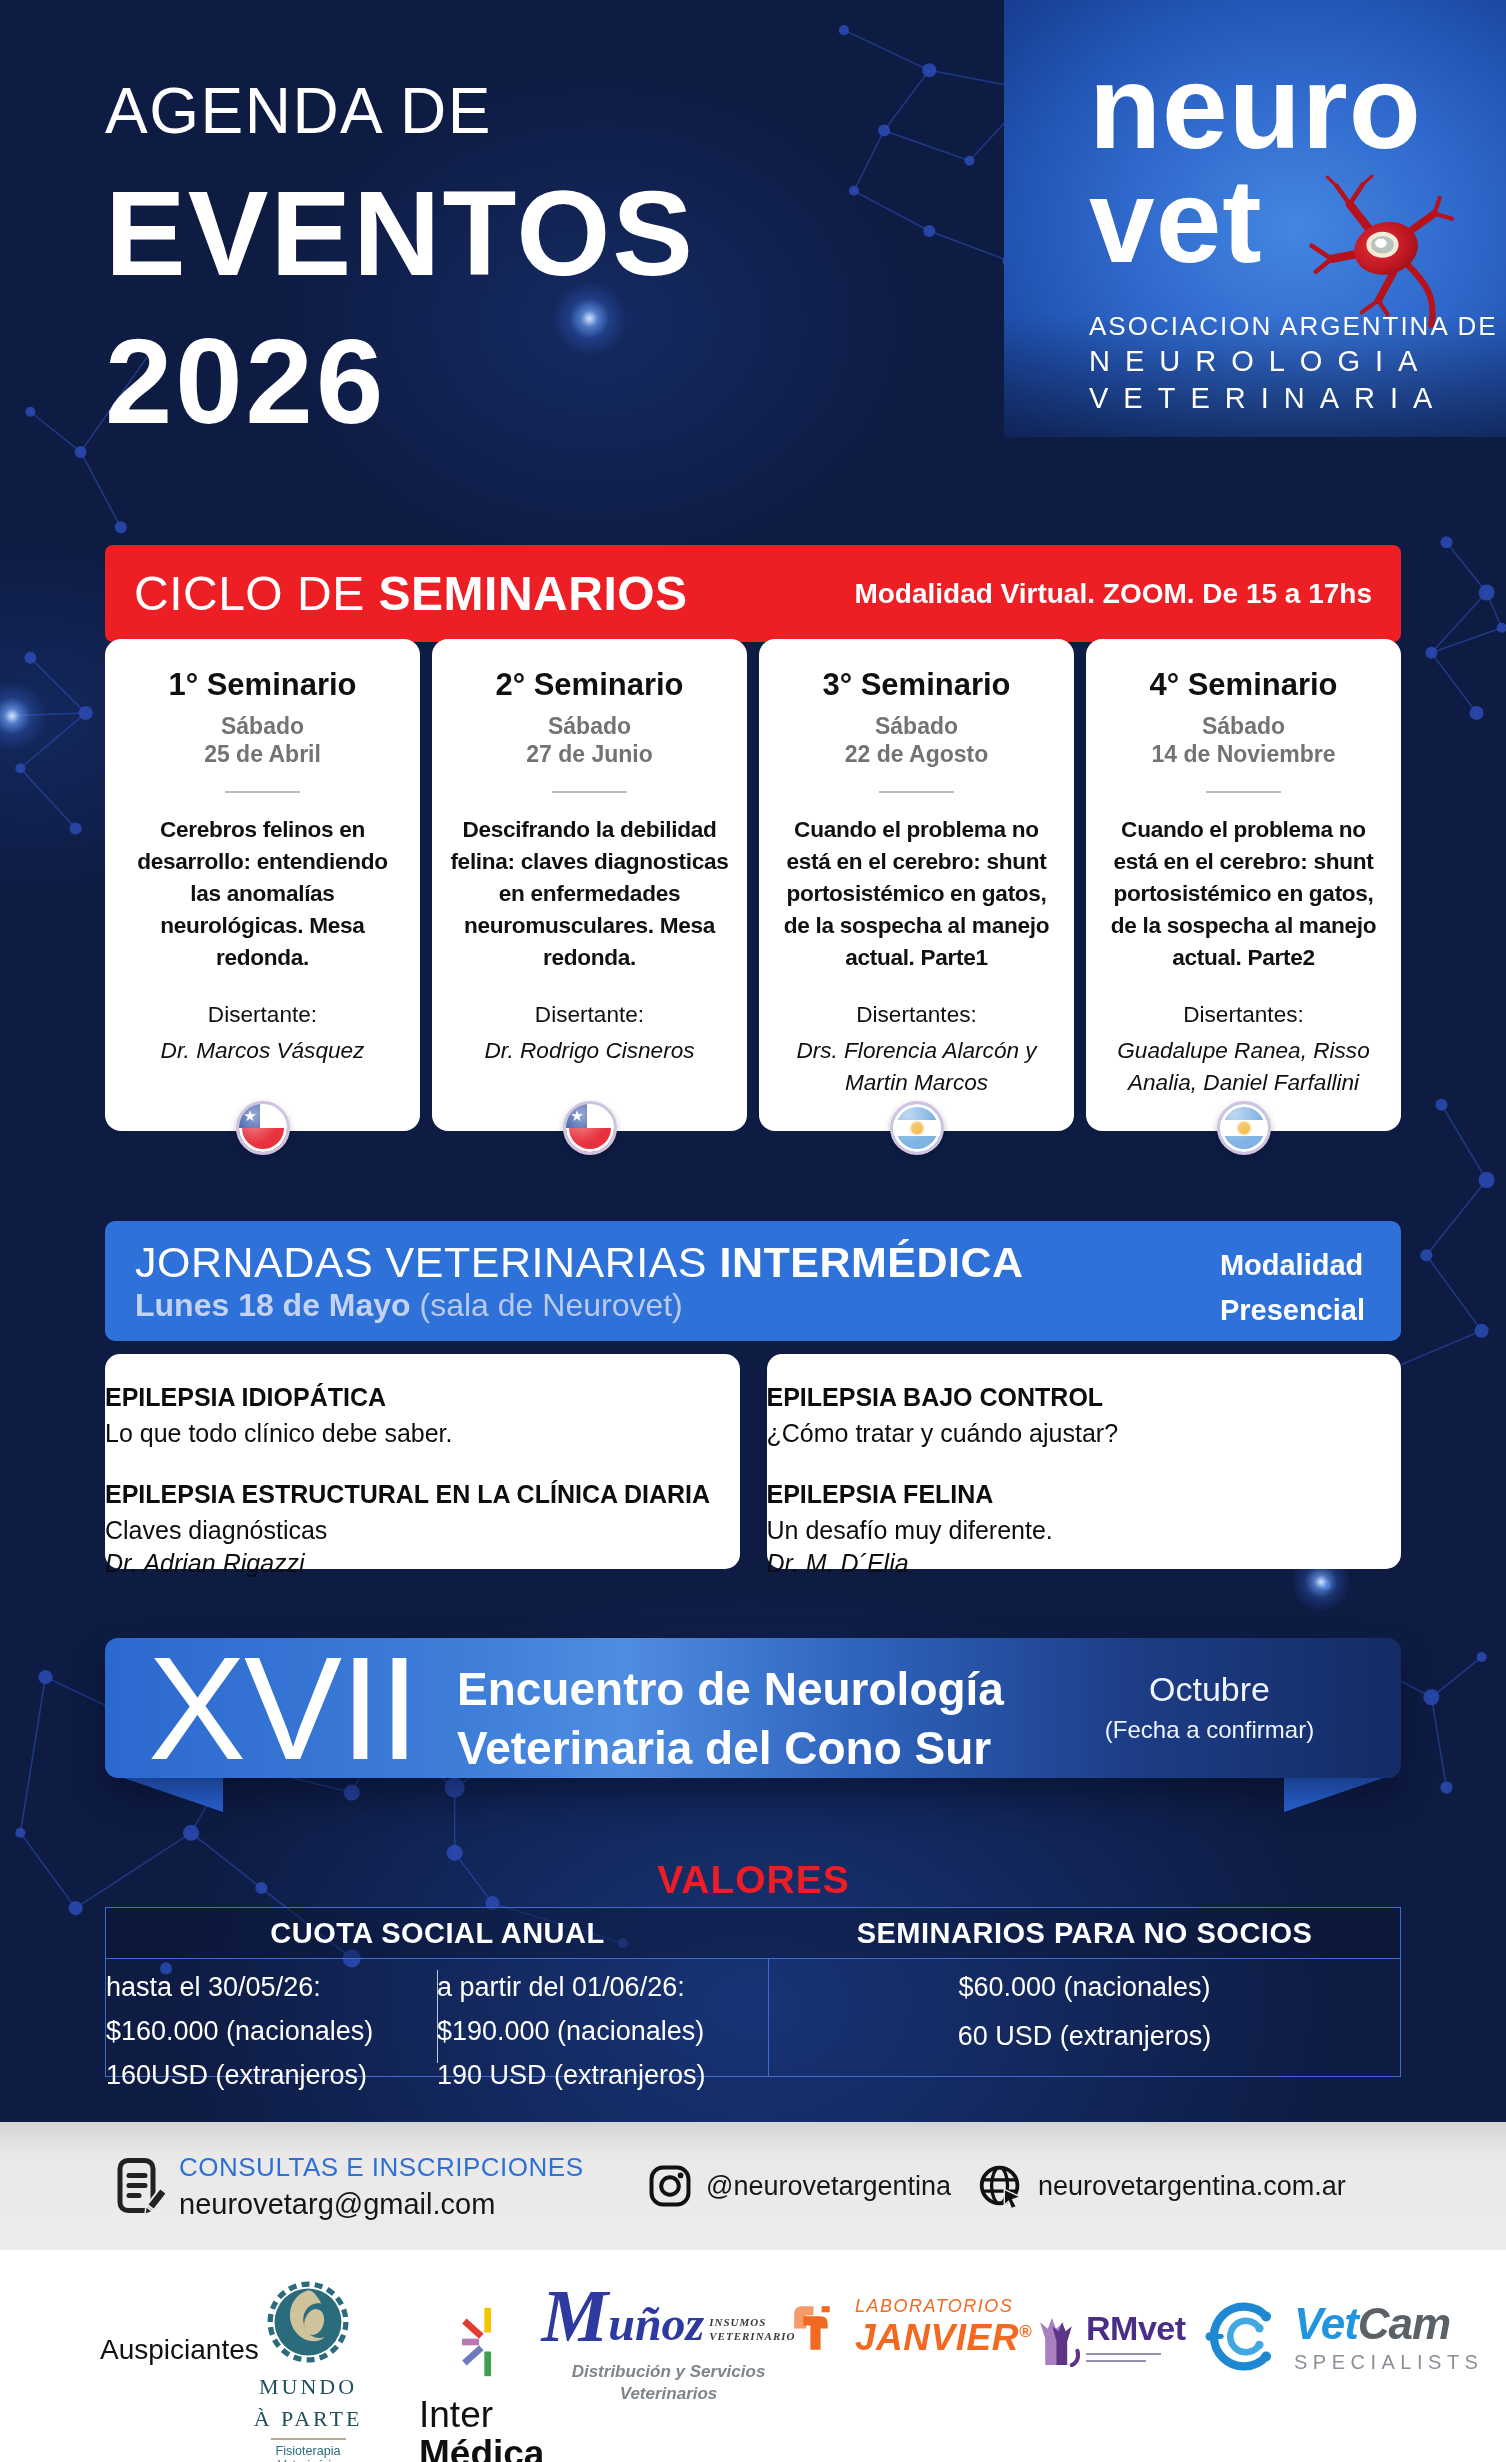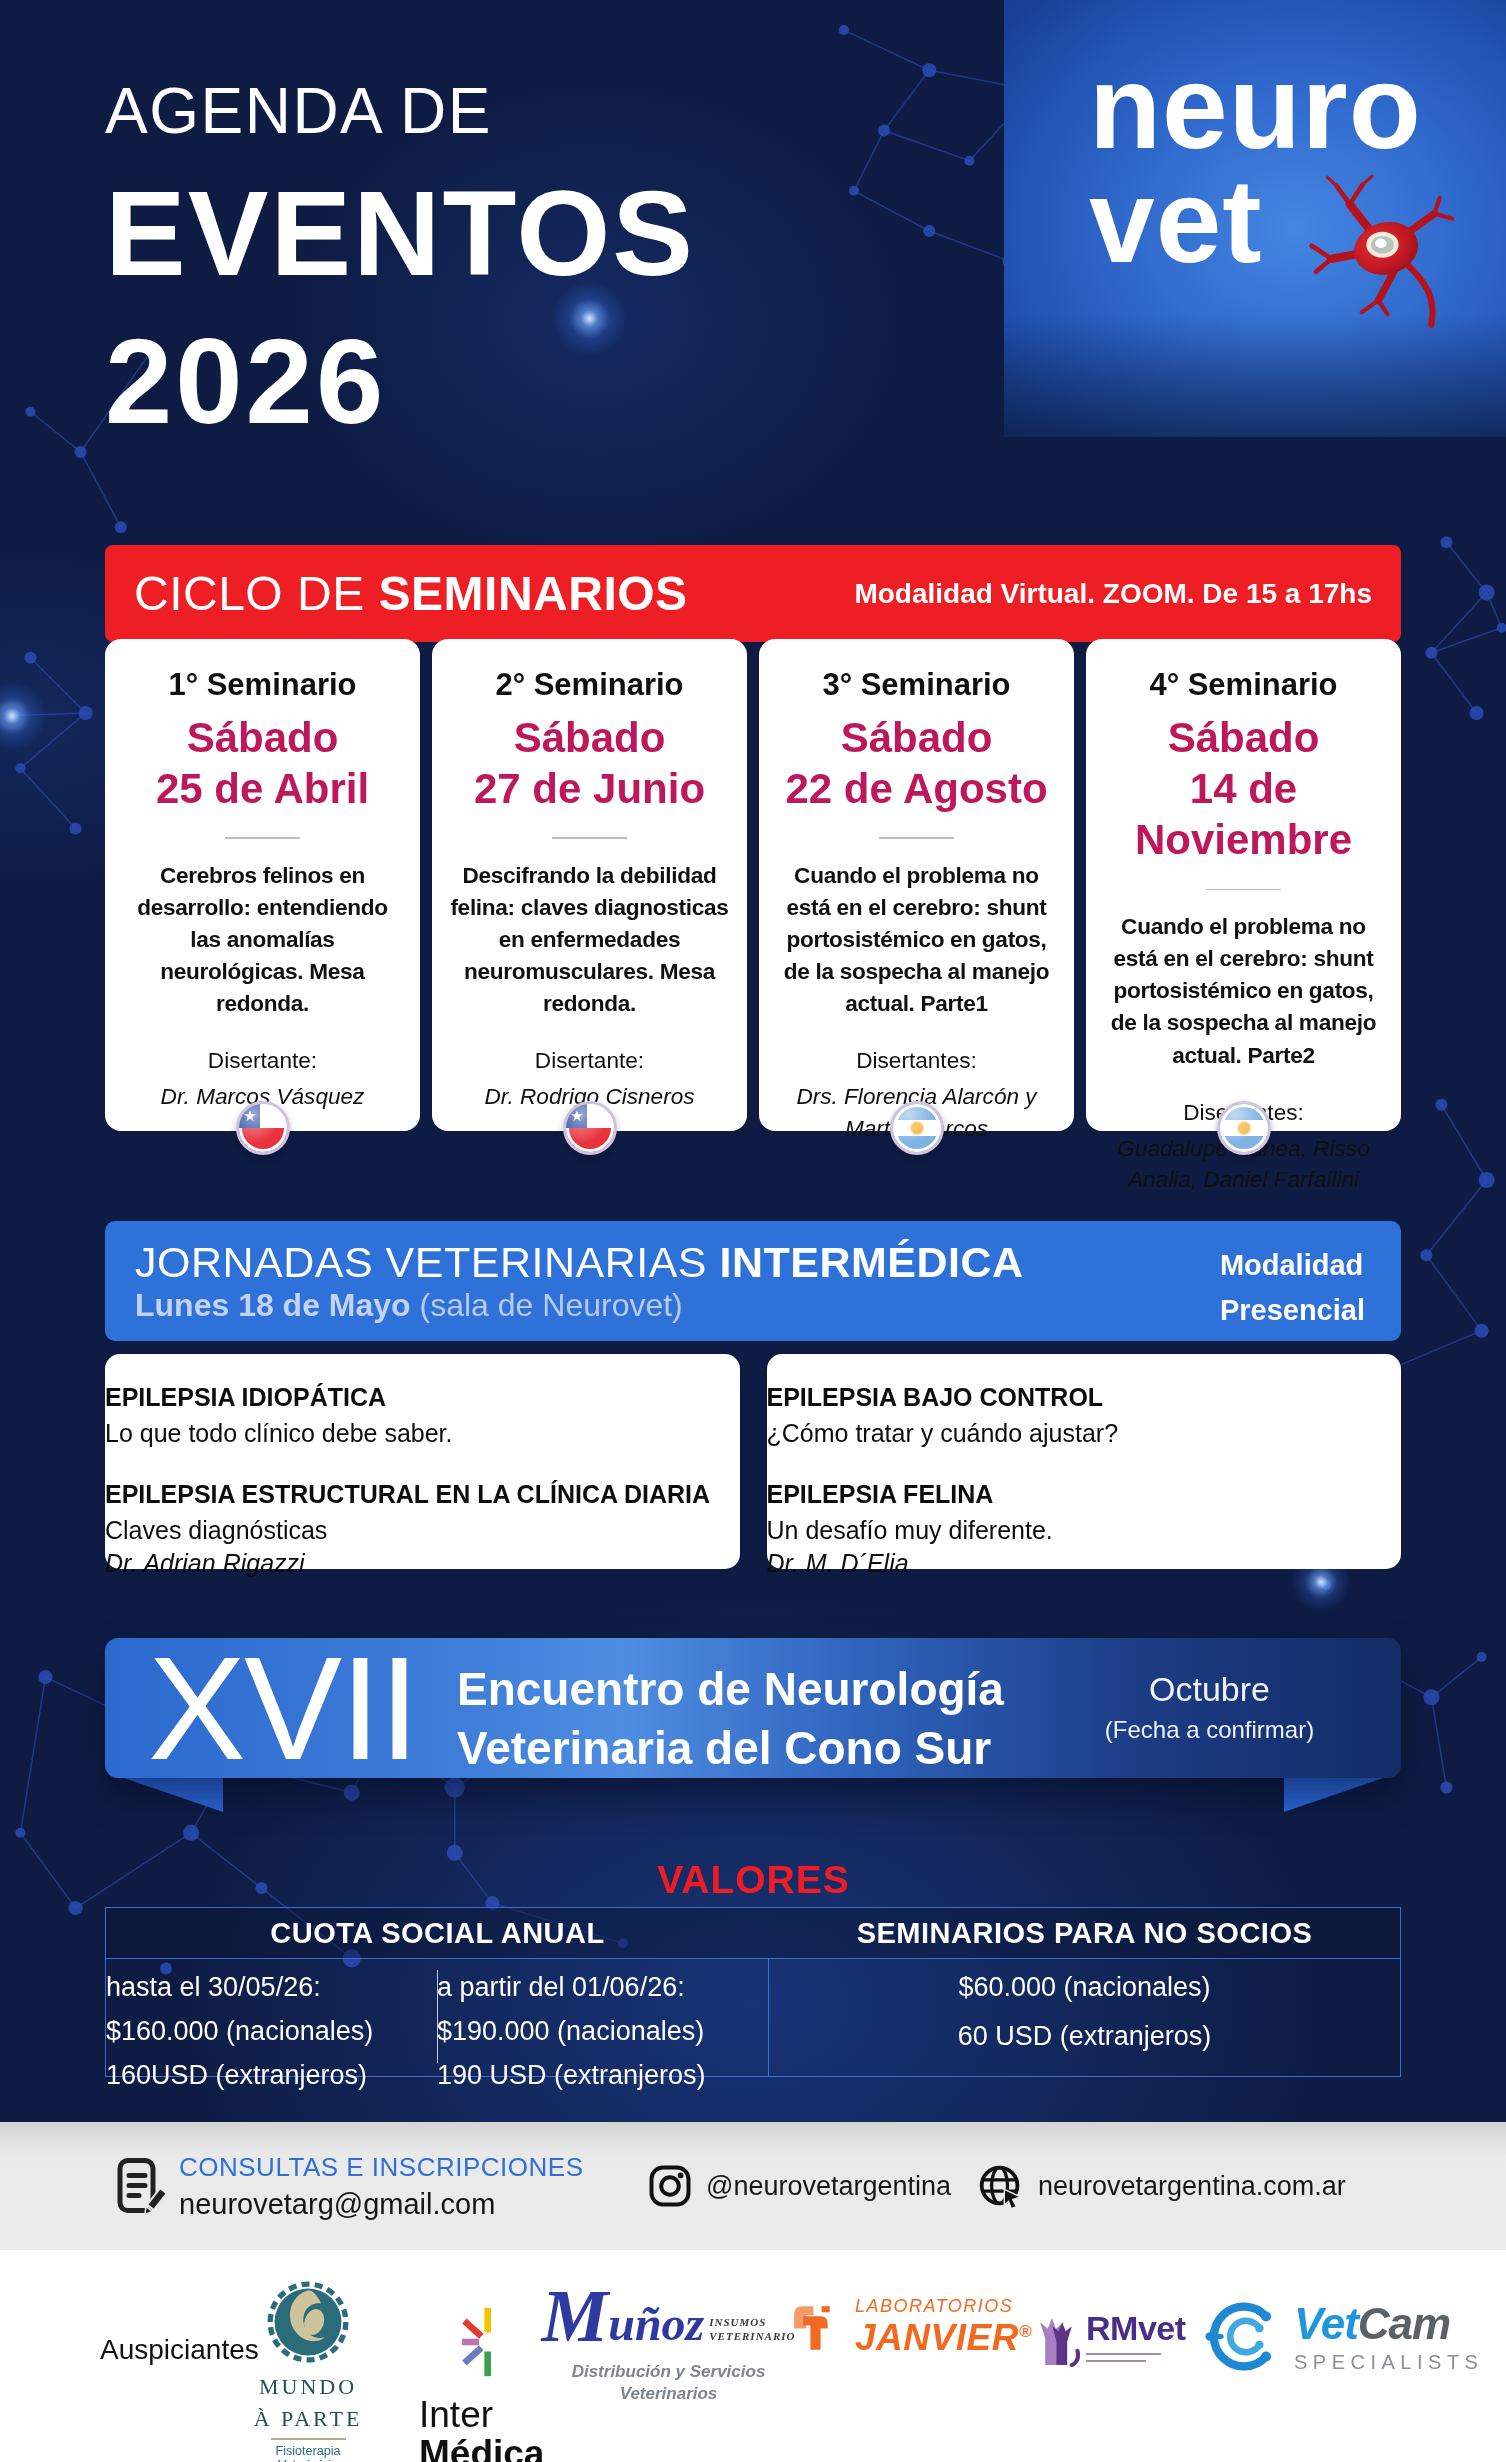--- a/index.html
+++ b/index.html
@@ -42,21 +42,21 @@
   .red-banner .rb-title { font-size:48px; letter-spacing:0.5px; }
   .red-banner .rb-title .light { font-weight:400; }
   .red-banner .rb-title .bold { font-weight:700; }
   .red-banner .rb-right { font-size:28px; font-weight:700; }
 
   
   .cards-row { position:absolute; left:105px; top:639px; width:1296px; display:flex; gap:12px; z-index:1; }
   .sem-card { flex:1; height:492px; background:#fff; border-radius:16px; position:relative;
     padding:28px 15px 0; box-sizing:border-box; text-align:center; color:#101010; }
   .sem-title { font-size:31px; font-weight:700; }
-  .sem-date { font-size:42px; font-weight:700; color:#be185d; line-height:1.22; margin-top:9px; }
+  .sem-date { font-size:23px; font-weight:700; color:#737373; line-height:1.22; margin-top:9px; }
   .sem-divider { width:75px; height:1.5px; background:#bdbdbd; margin:23px auto 21px; }
   .sem-topic { font-size:22.6px; font-weight:700; line-height:1.42; letter-spacing:-0.3px; }
   .sem-speaker-label { font-size:22.6px; margin-top:28px; }
   .sem-speakers { font-size:22.6px; font-style:italic; margin-top:7px; line-height:1.4; }
   .flag { position:absolute; left:50%; bottom:-24px; transform:translateX(-50%);
     width:48px; height:48px; border-radius:50%; border:3px solid #cfc3df;
     box-shadow:inset 0 0 0 3px #fff, 0 3px 7px rgba(0,0,20,.25); overflow:hidden; }
   .flag .gloss { position:absolute; inset:0; border-radius:50%;
     background:radial-gradient(ellipse at 32% 22%, rgba(255,255,255,.5), transparent 55%); }
   .flag.chile { background:linear-gradient(180deg,#fff 0 50%, #e8333e 50% 100%); }
@@ -264,20 +264,25 @@
         <path d="M180 190 L150 245" stroke-width="14"></path>
           <path d="M150 245 L118 268" stroke-width="8"></path>
           <path d="M150 245 L168 272" stroke-width="8"></path>
         <path d="M205 175 C240 210 262 238 252 292" stroke-width="12"></path>
       </g>
       <ellipse cx="165" cy="145" rx="62" ry="50" fill="url(#soma)" transform="rotate(-15 165 145)"></ellipse>
       <ellipse cx="158" cy="138" rx="31" ry="25" fill="#f4ecd9"></ellipse>
       <ellipse cx="158" cy="138" rx="22" ry="17" fill="#b9c4bd"></ellipse>
       <ellipse cx="155" cy="135" rx="11" ry="9" fill="#ffffff"></ellipse>
     </svg>
+    <div class="logo-sub">
+      <div class="s1">ASOCIACION ARGENTINA DE</div>
+      <div class="s2">NEUROLOGIA</div>
+      <div class="s2">VETERINARIA</div>
+    </div>
   </div>
 
   <div class="red-banner">
     <div class="rb-title">
       <span class="light">CICLO DE </span><span class="bold">SEMINARIOS</span>
     </div>
     <div class="rb-right">Modalidad Virtual. ZOOM. De 15 a 17hs</div>
   </div>
 
   <div class="cards-row">

